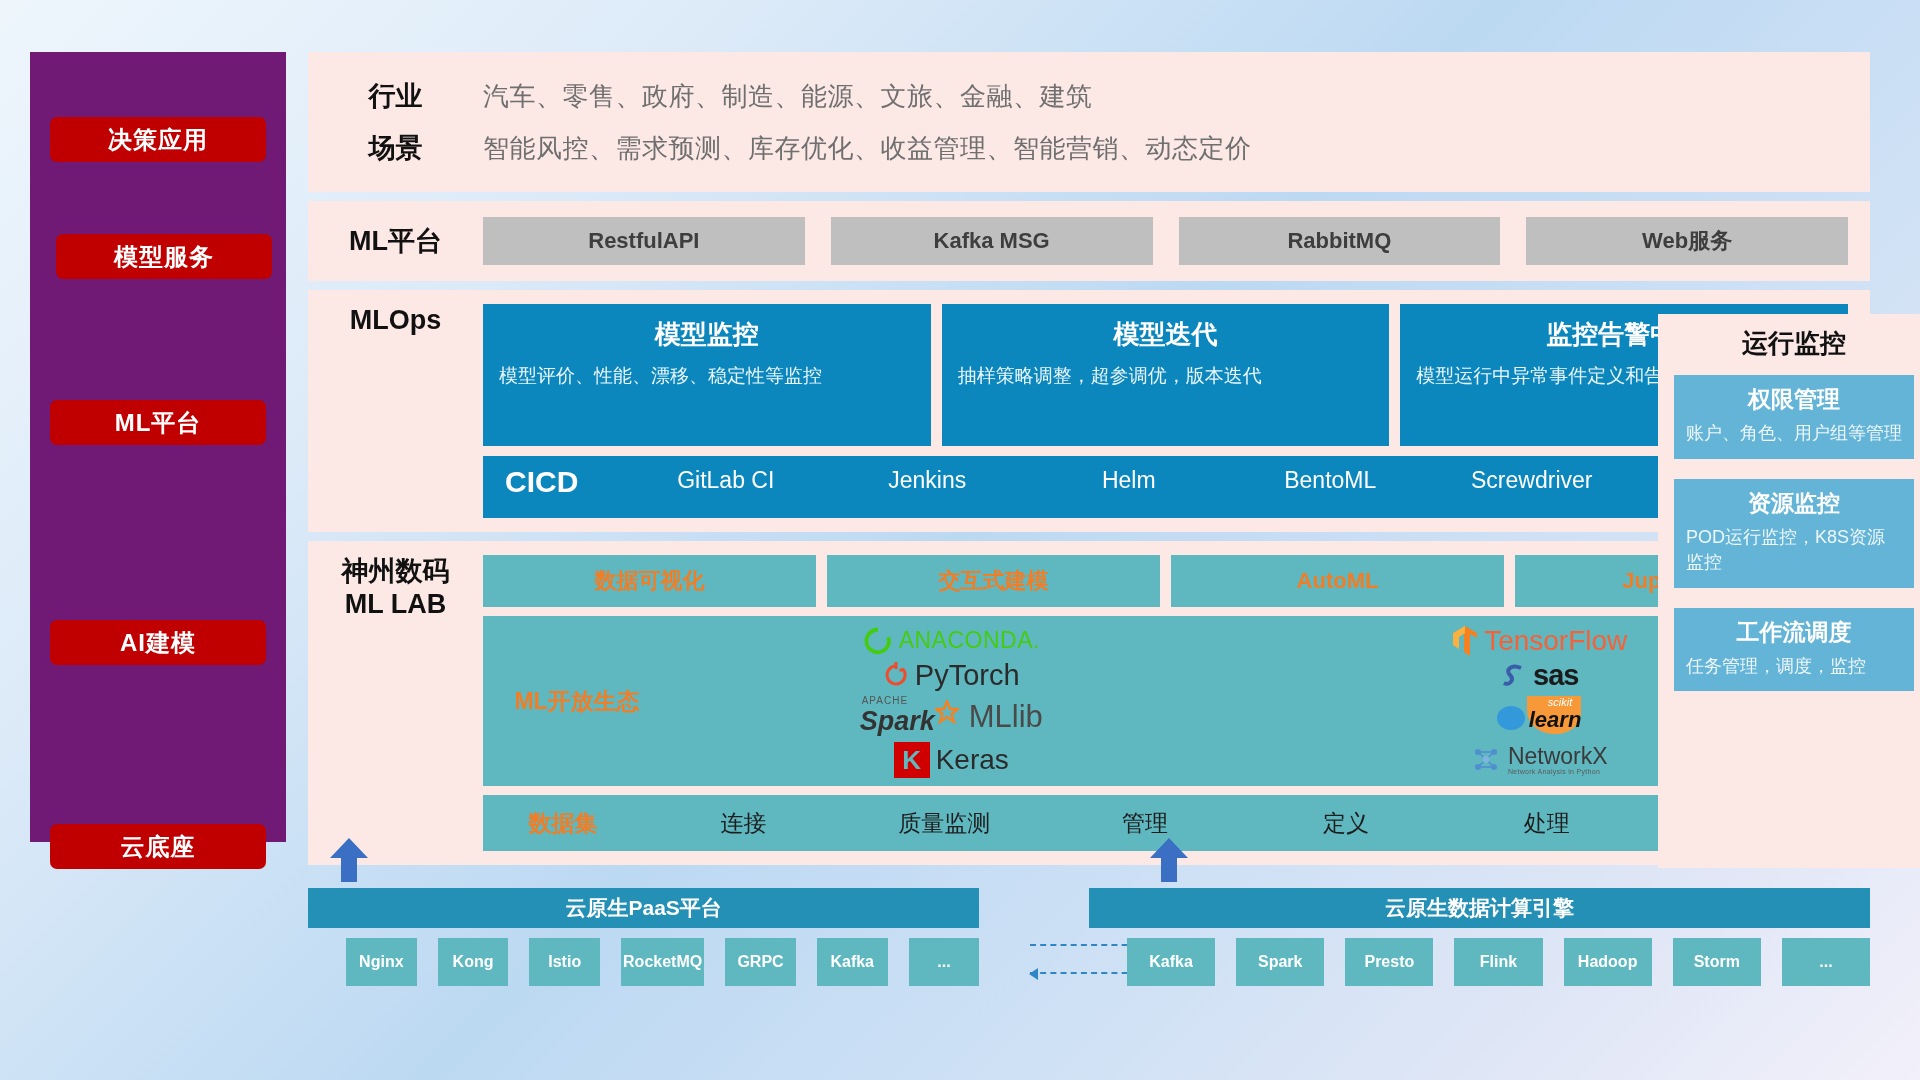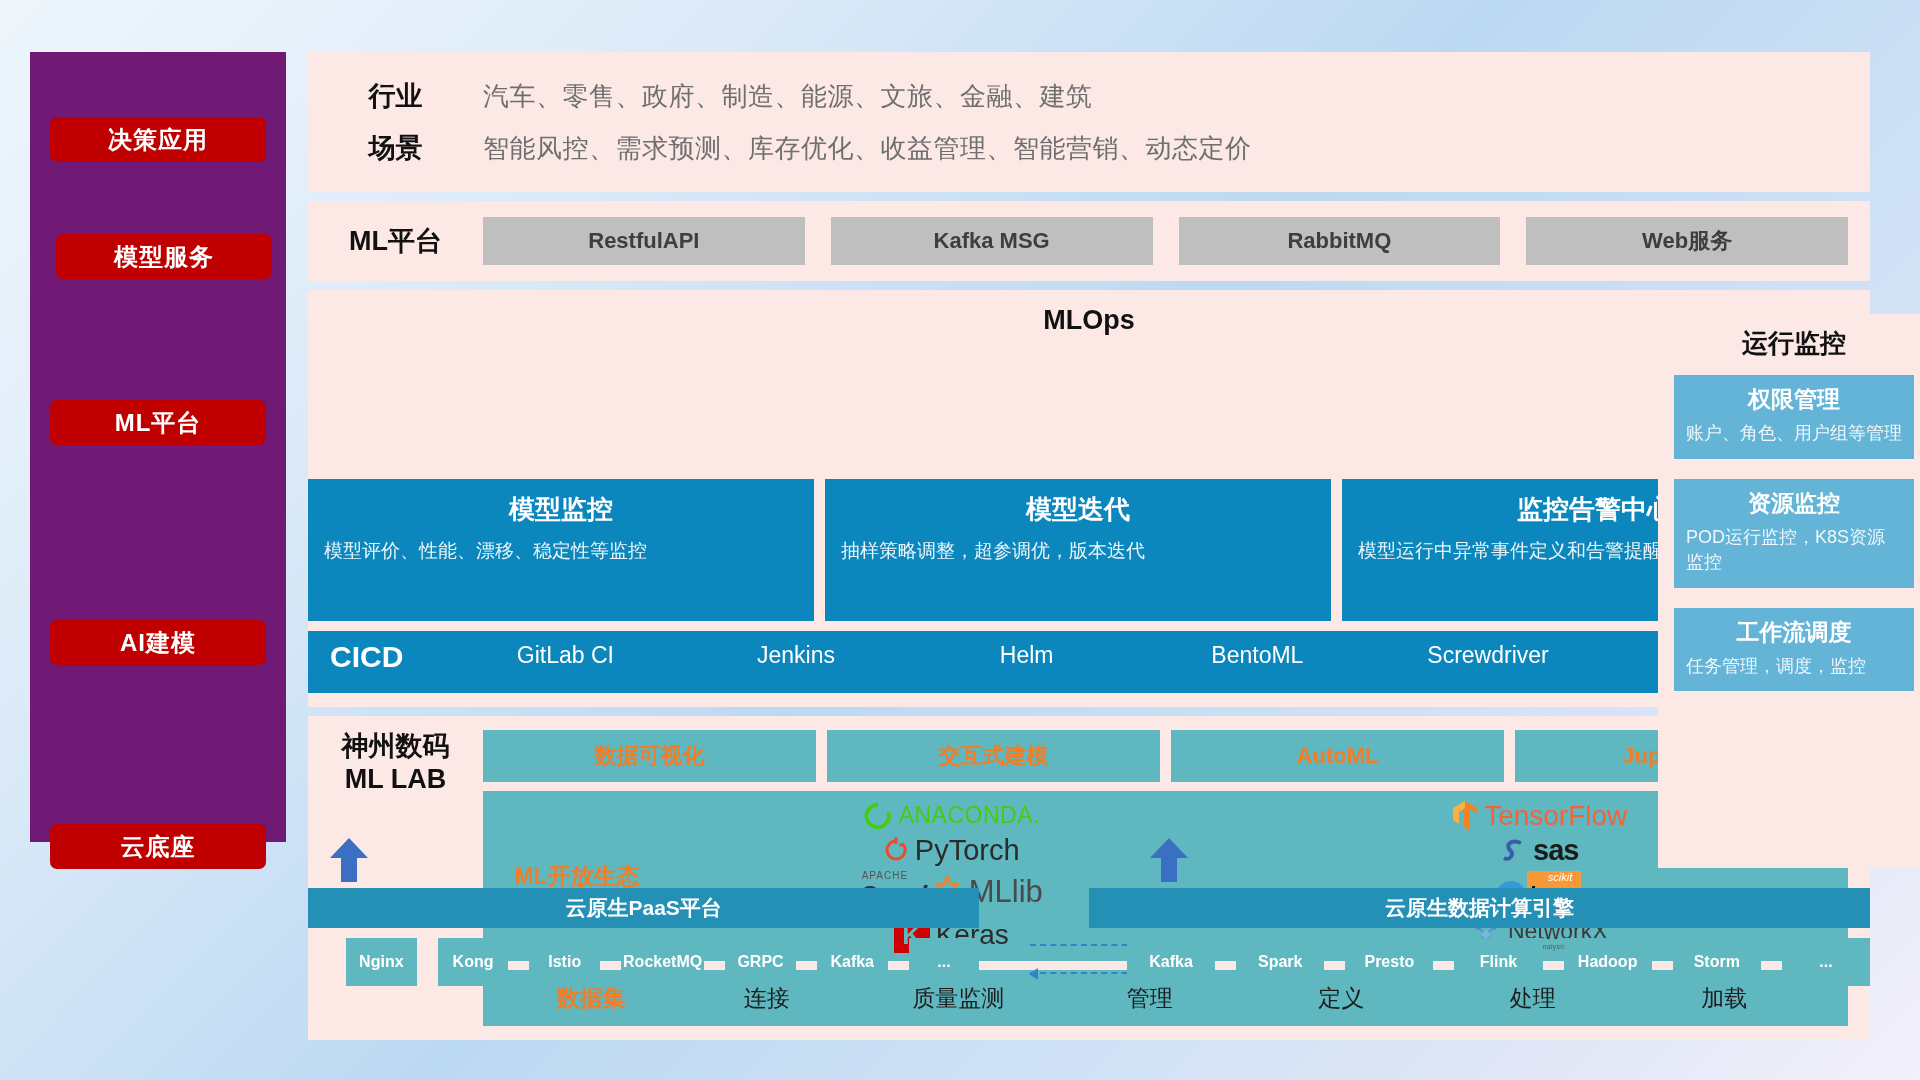--- a/index.html
+++ b/index.html
@@ -66,21 +66,21 @@
   
   #band-service { padding: 16px 0; }
   #band-service .chips { flex: 1; display: flex; gap: 26px; padding-right: 22px; }
   .svc-chip {
     flex: 1; height: 48px; background: #bfbfbf;
     display: flex; align-items: center; justify-content: center;
     font-size: 22px; font-weight: bold; color: #3e3e3e;
   }
 
   
-  #band-mlops { padding: 14px 0 14px 0; align-items: stretch; flex-direction: column; }
+  #band-mlops { padding: 14px 0 14px 0; align-items: stretch; }
   #band-mlops .inner { flex: 1; padding-right: 22px; display: flex; flex-direction: column; gap: 10px; }
   .mlops-top { display: flex; gap: 11px; }
   .mlops-card {
     flex: 1; background: #0c87bd; color: #fff;
     padding: 13px 16px 16px 16px; min-height: 142px;
   }
   .mlops-card h4 { font-size: 26px; text-align: center; font-weight: bold; margin-bottom: 10px; }
   .mlops-card p { font-size: 19px; line-height: 1.45; color: #eaf6fb; }
   .cicd-bar {
     background: #0c87bd; color: #fff;
@@ -116,21 +116,21 @@
     grid-template-columns: repeat(2, 1fr);
     grid-template-rows: 1fr 1fr;
     align-items: center; justify-items: center;
     row-gap: 2px;
   }
   .logo { display: flex; align-items: center; gap: 6px; }
   .logo-txt { font-size: 25px; font-weight: 300; }
 
   .data-row {
     background: #5fb8c0; display: flex; align-items: center;
-    height: 56px; padding: 0 28px;
+    height: 56px; padding: 0 0;
   }
   .data-label {
     flex: 0 0 160px; color: #f07e26; font-weight: bold;
     font-size: 23px; text-align: center;
   }
   .data-items { flex: 1; display: flex; }
   .data-item { flex: 1; text-align: center; font-size: 23px; color: #1d1d1d; }
 
   
   #right-rail {

